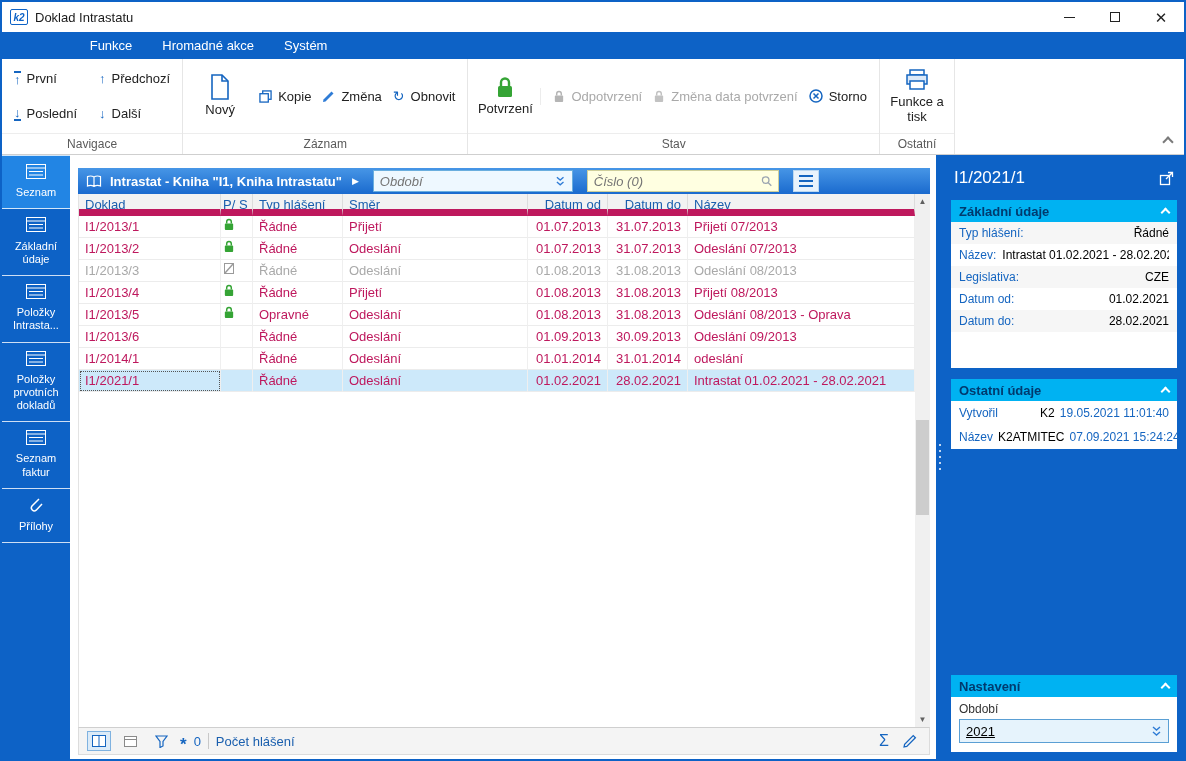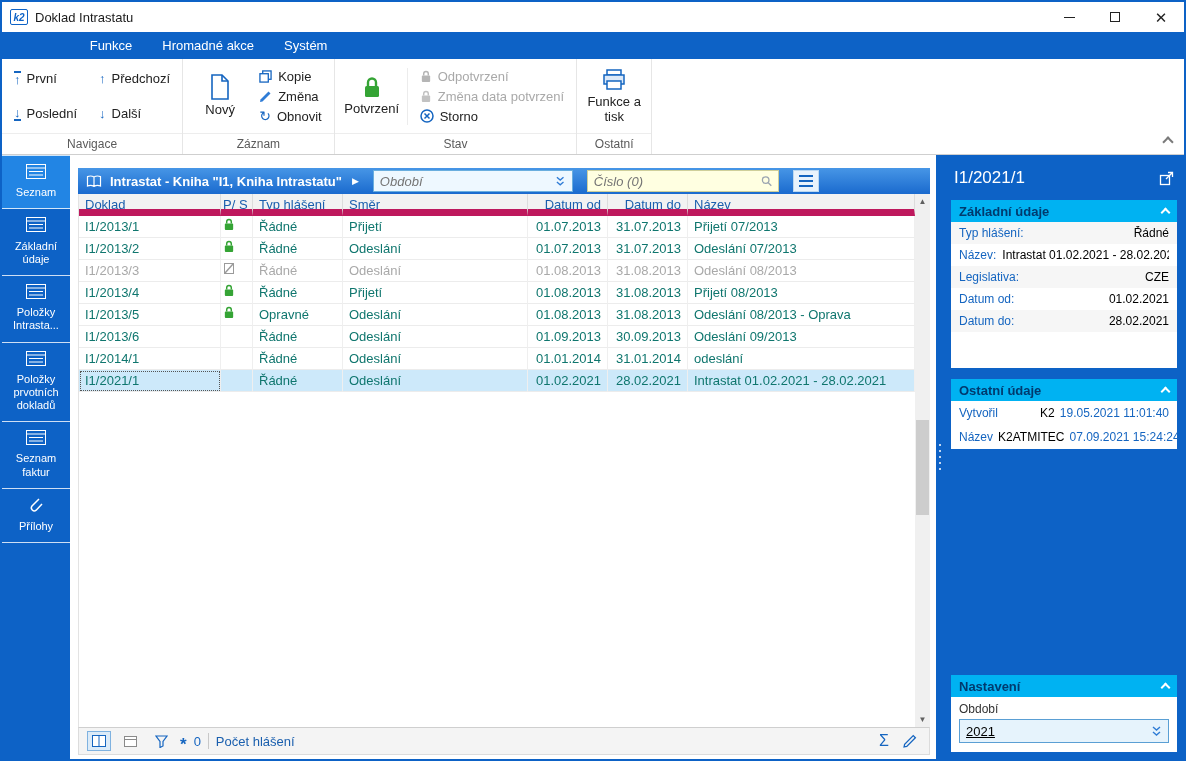--- a/index.html
+++ b/index.html
@@ -24,21 +24,21 @@
   .rtab.active { background:#fef9c3; color:#1a1a1a;margin-top:44px; }
 
   
   .ribbon-body { height:96px; background:#fff; border-bottom:1px solid #cfcfcf; display:flex; position:relative; flex:0 0 auto; }
   .rgroup { display:flex; flex-direction:column; border-right:1px solid #e6e6e6; }
   .rgroup-content { height:74px; display:flex; align-items:center; padding:3px 8px; gap:6px; }
   .rgroup-label { height:21px; line-height:20px; text-align:center; color:#5a5a5a; font-size:12px; border-top:1px solid #ededed; }
   .nav-grid { display:grid; grid-auto-flow:column; grid-template-rows:repeat(2,1fr); column-gap:14px; row-gap:2px; }
   .sbtn { display:flex; align-items:center; gap:6px; padding:1px 4px; color:#222; cursor:pointer; white-space:nowrap; }
   .sbtn.disabled { color:#a9a9a9; cursor:default; }
-  .scol { display:flex; flex-direction:column; justify-content:center; gap:3px; }
+  .scol { display:flex; flex-direction:row; justify-content:center; gap:3px; }
   .lbtn { width:58px; display:flex; flex-direction:column; align-items:center; justify-content:center; gap:3px;
     text-align:center; line-height:1.15; padding:2px; cursor:pointer; color:#222; }
   .arrow { color:#1565c0; font-size:13px; line-height:1; display:inline-block; }
   .bar-top { border-top:2px solid #1565c0; padding-top:0; }
   .bar-bottom { border-bottom:2px solid #1565c0; }
   .uni-ico { color:#1565c0; font-size:14px; line-height:1; }
   .ribbon-collapse { position:absolute; right:12px; bottom:8px; width:8px; height:8px;
     border-left:2px solid #7a7a7a; border-top:2px solid #7a7a7a; transform:rotate(45deg); cursor:pointer; }
 
   
@@ -66,21 +66,21 @@
     display:flex; flex-direction:column; justify-content:center; align-items:center; gap:3px; cursor:pointer; }
   .grid-menu-btn i { display:block; width:14px; height:2px; background:#1565c0; }
 
   
   .table-zone { flex:1; display:flex; min-height:0; }
   .table-main { flex:1; min-width:0; display:flex; flex-direction:column; border-left:1px solid #e3e3e3; }
   .thead, .tr { display:grid; grid-template-columns:142px 32px 90px 185px 80px 80px minmax(0,1fr); flex:0 0 auto; }
   .th { height:22px; line-height:21px; padding:0 6px; background:#f2f2f2; color:#1a5fae;
     border-right:1px solid #dcdcdc; border-bottom:7px solid #be185d; white-space:nowrap; overflow:hidden; cursor:pointer; }
   .td { height:22px; line-height:21px; padding:0 6px; border-right:1px solid #efefef; border-bottom:1px solid #ececec;
-    white-space:nowrap; overflow:hidden; color:#0f766e; }
+    white-space:nowrap; overflow:hidden; color:#be185d; }
   .c1 { padding:0 2px; }
   .c4, .c5 { text-align:right; }
   .tr.selected .td { background:#cde9fa; }
   .tr.selected .c0 { outline:1px dotted #555; outline-offset:-2px; }
   .tr.storno .td { color:#a9a9a9; }
   .table-filler { flex:1; background:#fff; }
 
   
   .vscroll { width:15px; background:#f0f0f0; display:flex; flex-direction:column; align-items:center; flex:0 0 auto; }
   .vs-arrow { height:15px; width:15px; display:flex; align-items:center; justify-content:center; font-size:8px; color:#606060; cursor:pointer; }

